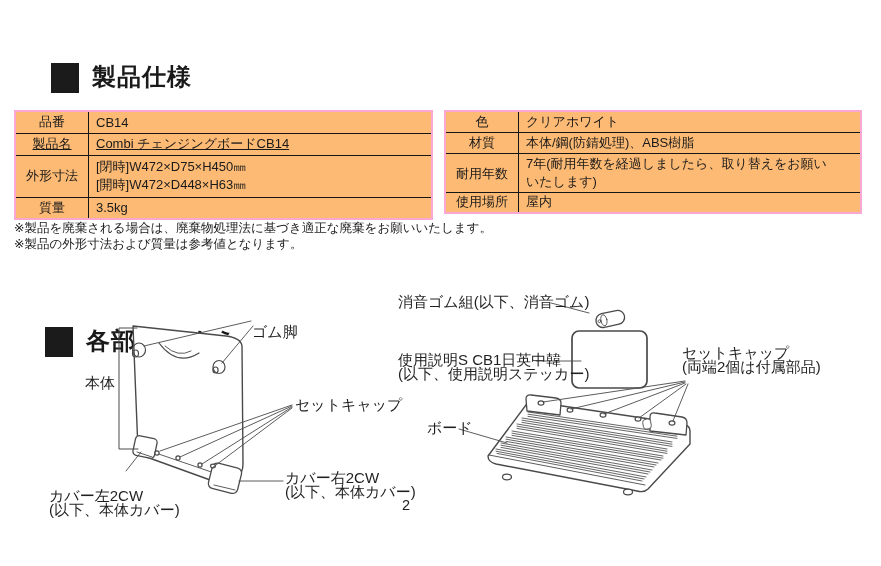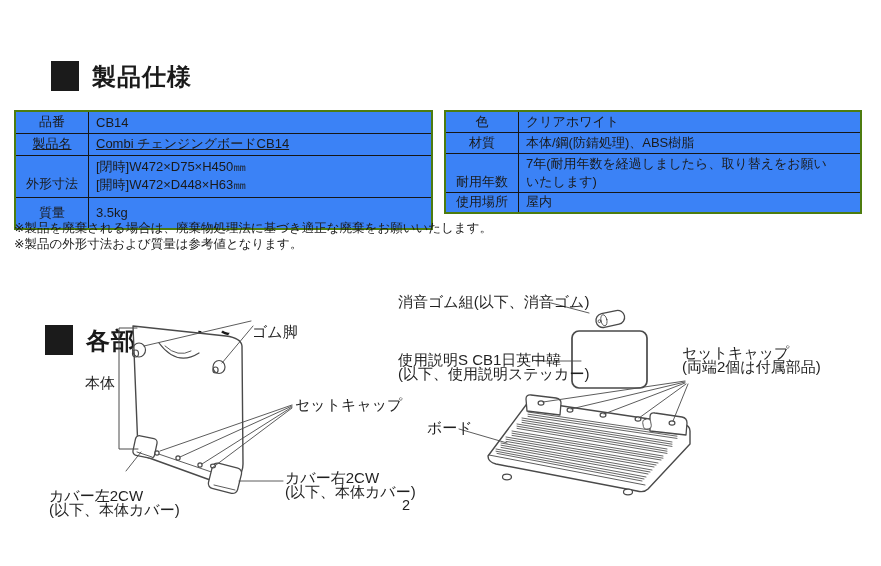--- a/index.html
+++ b/index.html
@@ -5,41 +5,41 @@
   html,body{margin:0;padding:0;background:#e8e8e8;}
   .page{
     position:relative;
     width:881px;height:566px;
     background:#ffffff;
     font-family:"Liberation Sans","DejaVu Sans",sans-serif;
     color:#1a1a1a;
     overflow:hidden;
   }
   
-  .section-heading{position:absolute;display:flex;align-items:flex-start;padding-left:37px;}
+  .section-heading{position:absolute;display:flex;align-items:flex-end;padding-left:37px;}
   .heading-specs{left:14px;top:61px;}
   .heading-parts{left:8px;top:277px;margin-top:48px;}
   .black-square{width:28px;height:30px;background:#1b1b1b;flex:0 0 auto;}
   .heading-text{margin-left:13px;font-size:24px;font-weight:bold;letter-spacing:1px;white-space:nowrap;}
   
   table.spec{
     position:absolute;border-collapse:collapse;table-layout:fixed;
-    border:2px solid #4d7c0f;background:#3b82f6;
+    border:2px solid #f9a8d4;background:#fdba74;
   }
   .spec-left{left:14px;top:110px;width:419px;}
   .spec-right{left:444px;top:110px;width:418px;}
   table.spec th,table.spec td{
     border:1px solid #161616;
     font-size:13px;font-weight:normal;
     vertical-align:middle;
     padding:0;
   }
   table.spec th{width:72px;text-align:center;}
   table.spec td{padding-left:7px;text-align:left;}
-  table.spec .vtop{vertical-align:top;padding-top:19px;}
+  table.spec .vtop{vertical-align:top;padding-top:11px;}
   .pre{white-space:pre-line;line-height:18px;}
   
   .notes{position:absolute;left:14px;top:221px;font-size:12.5px;line-height:15.5px;}
   .notes div{white-space:nowrap;}
   
   .dlabel{position:absolute;font-size:15px;line-height:13.5px;color:#1f1f1f;white-space:nowrap;}
   
   .page-num{position:absolute;left:402px;top:497px;font-size:14.5px;color:#222;}
   
   .diagram-svg{position:absolute;left:0;top:0;width:881px;height:566px;}
@@ -63,21 +63,21 @@
     </tr>
     <tr style="height:22px;text-decoration:underline;">
       <th>製品名</th>
       <td>Combi チェンジングボードCB14</td>
     </tr>
     <tr style="height:42px;">
       <th class="vtop">外形寸法</th>
       <td class="pre">[閉時]W472×D75×H450㎜
 [開時]W472×D448×H63㎜</td>
     </tr>
-    <tr style="height:32px;">
+    <tr style="height:22px;">
       <th>質量</th>
       <td>3.5kg</td>
     </tr>
   </tbody>
     </table>
 
   <table class="spec spec-right">
     <tbody>
         <tr style="height:21px;">
       <th>色</th>

